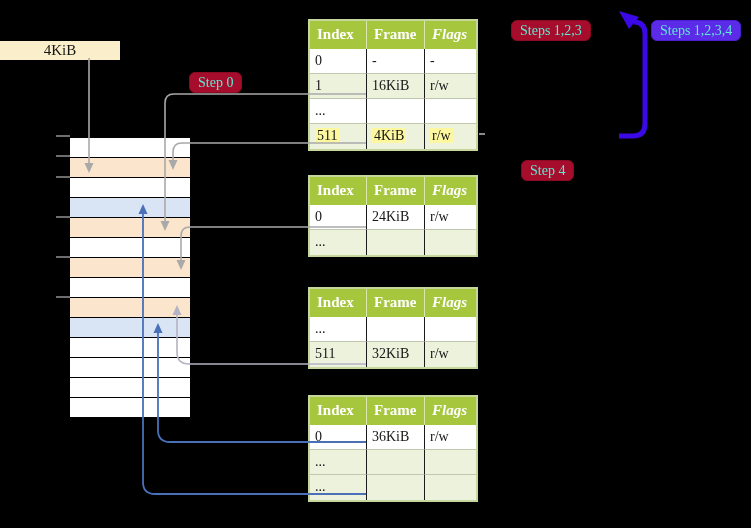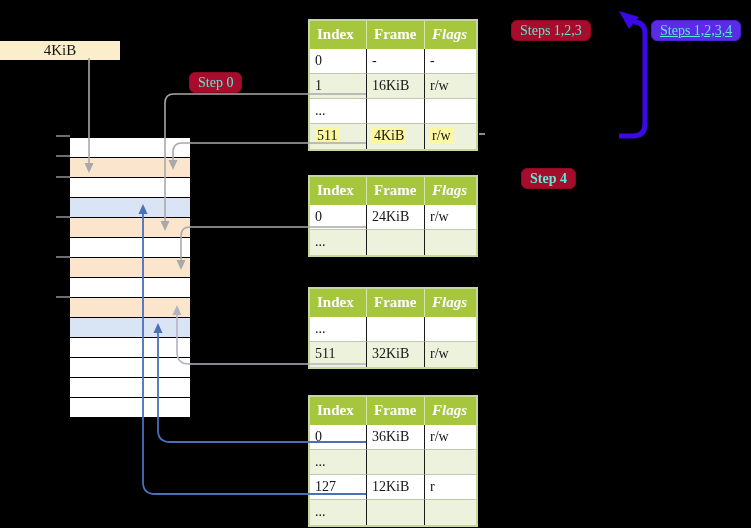--- a/index.html
+++ b/index.html
@@ -18,22 +18,22 @@
 
   
   .badge{
     position:absolute;color:#5eead4;font-size:14px;line-height:17px;
     padding:1px 8px;border-radius:6px;white-space:nowrap;
   }
   .badge.red{background:var(--badge_red,#a60d2c);border:1px solid #8d0a24;}
   .badge.violet{background:var(--badge_violet,#5b2be8);border:1px solid #4a1fd0;}
   #badge-step0{left:189px;top:41px;margin-top:31px;}
   #badge-steps123{left:511px;top:20px;}
-  #badge-steps1234{left:651px;top:20px;text-decoration:underline;}
-  #badge-step4{left:521px;top:168px;font-weight:bold;}
+  #badge-steps1234{left:651px;top:20px;}
+  #badge-step4{left:521px;top:160px;}
 
   
   #memcol{left:70px;top:137px;width:120px;border-top:1px solid #000;}
   .mrow{height:19px;border-bottom:1px solid #000;}
   .m-white{background:#ffffff;}
   .m-peach{background:var(--row_peach,#fce5cd);}
   .m-blue{background:var(--row_blue,#d9e5f4);}
   .tick{position:absolute;left:56px;width:14px;height:2px;background:#6e6e6e;}
 
   
@@ -172,25 +172,20 @@
       <div class="trow">
         <div class="tcell">0</div>
         <div class="tcell">36KiB</div>
         <div class="tcell">r/w</div>
       </div>
       <div class="trow alt">
         <div class="tcell">...</div>
         <div class="tcell"></div>
         <div class="tcell"></div>
       </div>
-      <div class="trow">
-        <div class="tcell">127</div>
-        <div class="tcell">12KiB</div>
-        <div class="tcell">r</div>
-      </div>
       <div class="trow alt">
         <div class="tcell">...</div>
         <div class="tcell"></div>
         <div class="tcell"></div>
       </div>
     </div>
 
   <svg id="overlay" width="751" height="528">
     <g fill="none" stroke="var(--line_gray,#a9a9a9)" stroke-width="1.6">
       <path d="M 89 58 L 89 164"></path>

